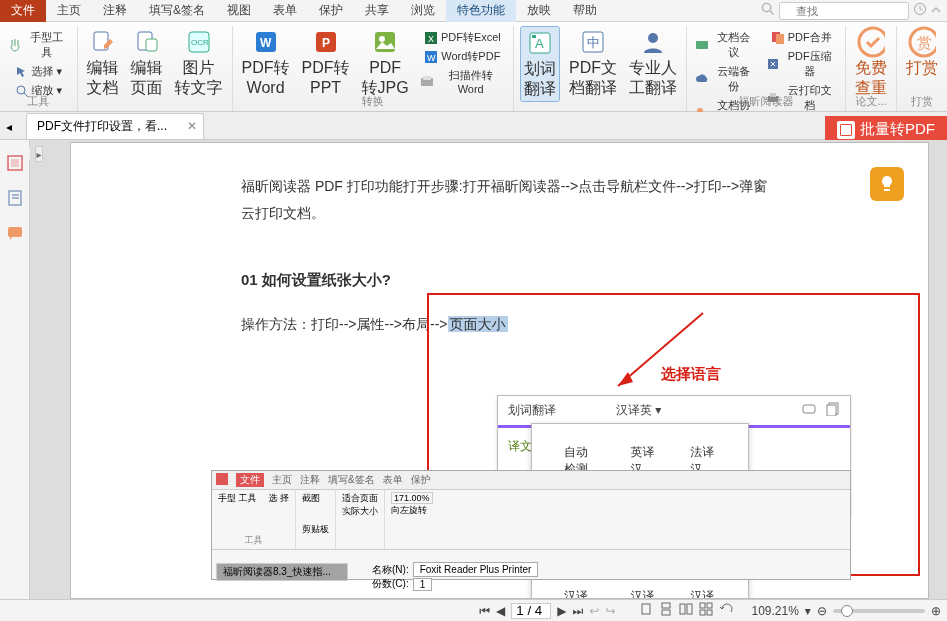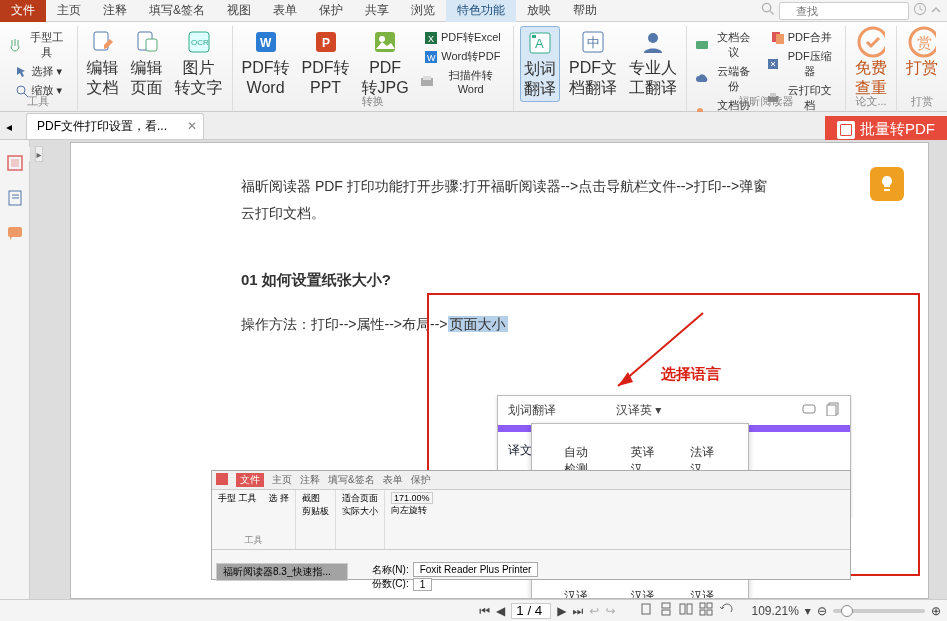--- a/index.html
+++ b/index.html
@@ -49,24 +49,24 @@
 .page .content h3{font-size:15px;font-weight:bold;margin-top:40px;margin-bottom:16px;}
 .page .content .hl{background:#b6d0ea;padding:0 2px;}
 .lightbulb{position:absolute;right:24px;top:24px;width:34px;height:34px;background:#f0a020;border-radius:6px;display:flex;align-items:center;justify-content:center;}
 
 
 .redbox{position:absolute;border:2px solid #d82015;pointer-events:none;}
 .redlabel{position:absolute;color:#d82015;font-weight:bold;font-size:15px;}
 
 
 .trans-popup{position:absolute;background:#fff;border:1px solid #bbb;font-size:12px;color:#444;box-shadow:0 1px 3px rgba(0,0,0,.15);}
-.trans-popup .hdr{display:flex;align-items:flex-start;gap:60px;padding:6px 10px;border-bottom:7px solid #8b5cf6;}
+.trans-popup .hdr{display:flex;align-items:flex-start;gap:60px;padding:6px 10px;border-bottom:3px solid #8b5cf6;}
 .trans-popup .hdr .r{margin-left:auto;display:flex;gap:8px;}
 .trans-popup .body{padding:10px;display:flex;gap:14px;}
-.trans-popup .body .col{display:flex;flex-direction:column;gap:24px;color:#0f172a;}
+.trans-popup .body .col{display:flex;flex-direction:column;gap:24px;color:#4d7c0f;}
 
 
 .lang-dd{position:absolute;background:#fff;border:1px solid #bbb;box-shadow:0 2px 6px rgba(0,0,0,.2);font-size:12px;padding:12px 14px;}
 .lang-dd table td{padding:6px 16px;cursor:pointer;color:#333;}
 
 
 .inset{position:absolute;border:1px solid #aaa;background:#f6f6f6;font-size:11px;}
 
 
 .footer{position:absolute;left:0;right:0;bottom:0;height:22px;background:#f4f4f4;border-top:1px solid #ccc;display:flex;align-items:center;gap:6px;padding:0 6px;font-size:12px;color:#444;}
@@ -472,21 +472,21 @@
       <div style="display:flex;height:60px;border-bottom:1px solid #ccc">
         <div style="border-right:1px solid #ddd;padding:2px 6px;text-align:center;font-size:9px;display:flex;flex-direction:column;justify-content:space-between">
           <div style="display:flex;gap:12px">
               <div>手型
 工具</div>
               <div>选
 择</div>
             </div>
           <div style="color:#888">工具</div>
         </div>
-        <div style="border-right:1px solid #ddd;padding:2px 6px;font-size:9px;display:flex;flex-direction:column;gap:0">
+        <div style="border-right:1px solid #ddd;padding:2px 6px;font-size:9px;display:flex;flex-direction:column;gap:18px">
           <div>截图</div>
             <div>剪贴板</div>
         </div>
         <div style="border-right:1px solid #ddd;padding:2px 6px;font-size:9px">
           <div>适合页面</div>
             <div>实际大小</div>
         </div>
         <div style="padding:2px 6px;font-size:9px">
           <div style="border:1px solid #ccc;padding:0 2px;display:inline-block"><span>171.00%</span></div>
           <div>向左旋转</div>

